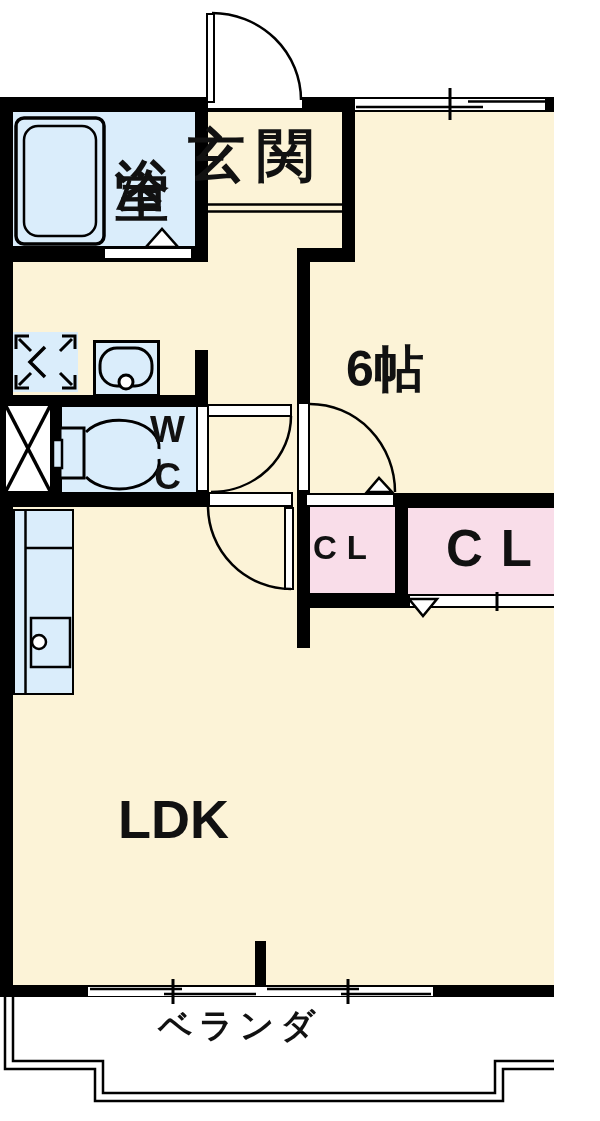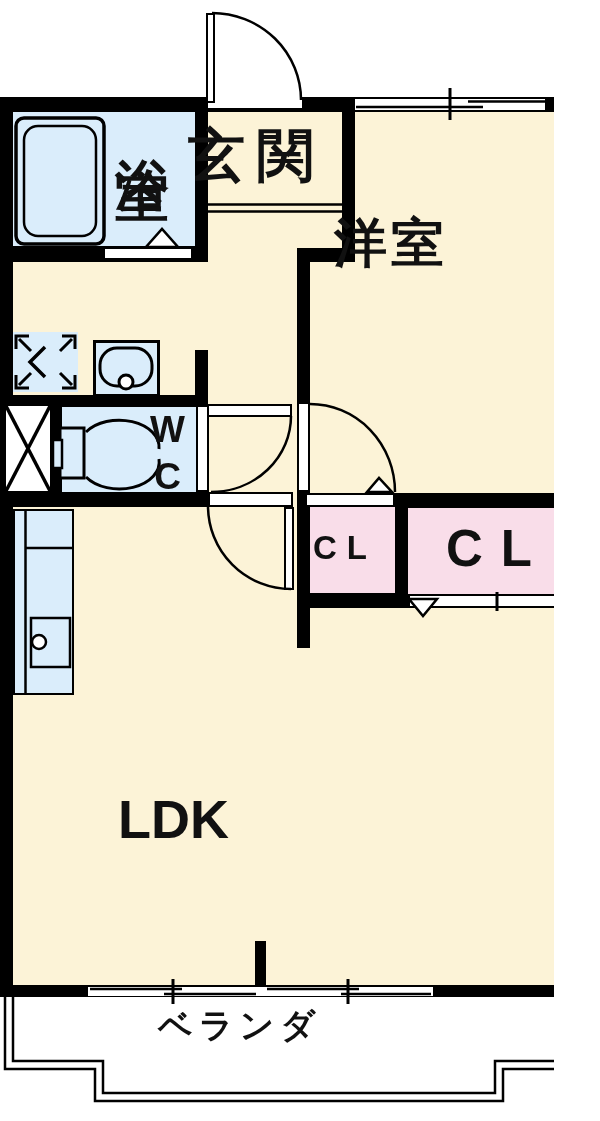--- a/index.html
+++ b/index.html
@@ -139,21 +139,21 @@
     </g>
 
     <g stroke="#000" stroke-width="2.5" fill="none">
       <polyline points="5,997 5,1069 95,1069 95,1101 503,1101 503,1069 594,1069 594,997"></polyline>
       <polyline points="13,997 13,1061 103,1061 103,1093 495,1093 495,1061 586,1061 586,997"></polyline>
     </g>
   </svg>
 
   <div class="lbl vert" style="left:116px;top:114px;font-size:54px;letter-spacing:8px">浴室</div>
   <div class="lbl" style="left:188px;top:127px;font-size:57px;letter-spacing:12px">玄関</div>
-  <div class="lbl" style="left:334px;top:216px;font-size:53px;letter-spacing:4px">洋室</div>
+  <div class="lbl" style="left:346px;top:344px;font-size:50px">6帖</div>
   <div class="lbl vert" style="left:149px;top:409px;font-size:37px;letter-spacing:6px">WC</div>
   <div class="lbl" style="left:313px;top:531px;font-size:33px;letter-spacing:10px">CL</div>
   <div class="lbl" style="left:446px;top:523px;font-size:51px;letter-spacing:18px">CL</div>
   <div class="lbl ldkrow" style="left:118px;top:792px;font-size:54px">
     <span>LDK</span>
   </div>
   <div class="lbl" style="left:158px;top:1008px;font-size:34px;letter-spacing:6px">ベランダ</div>
 
 </div>
 

